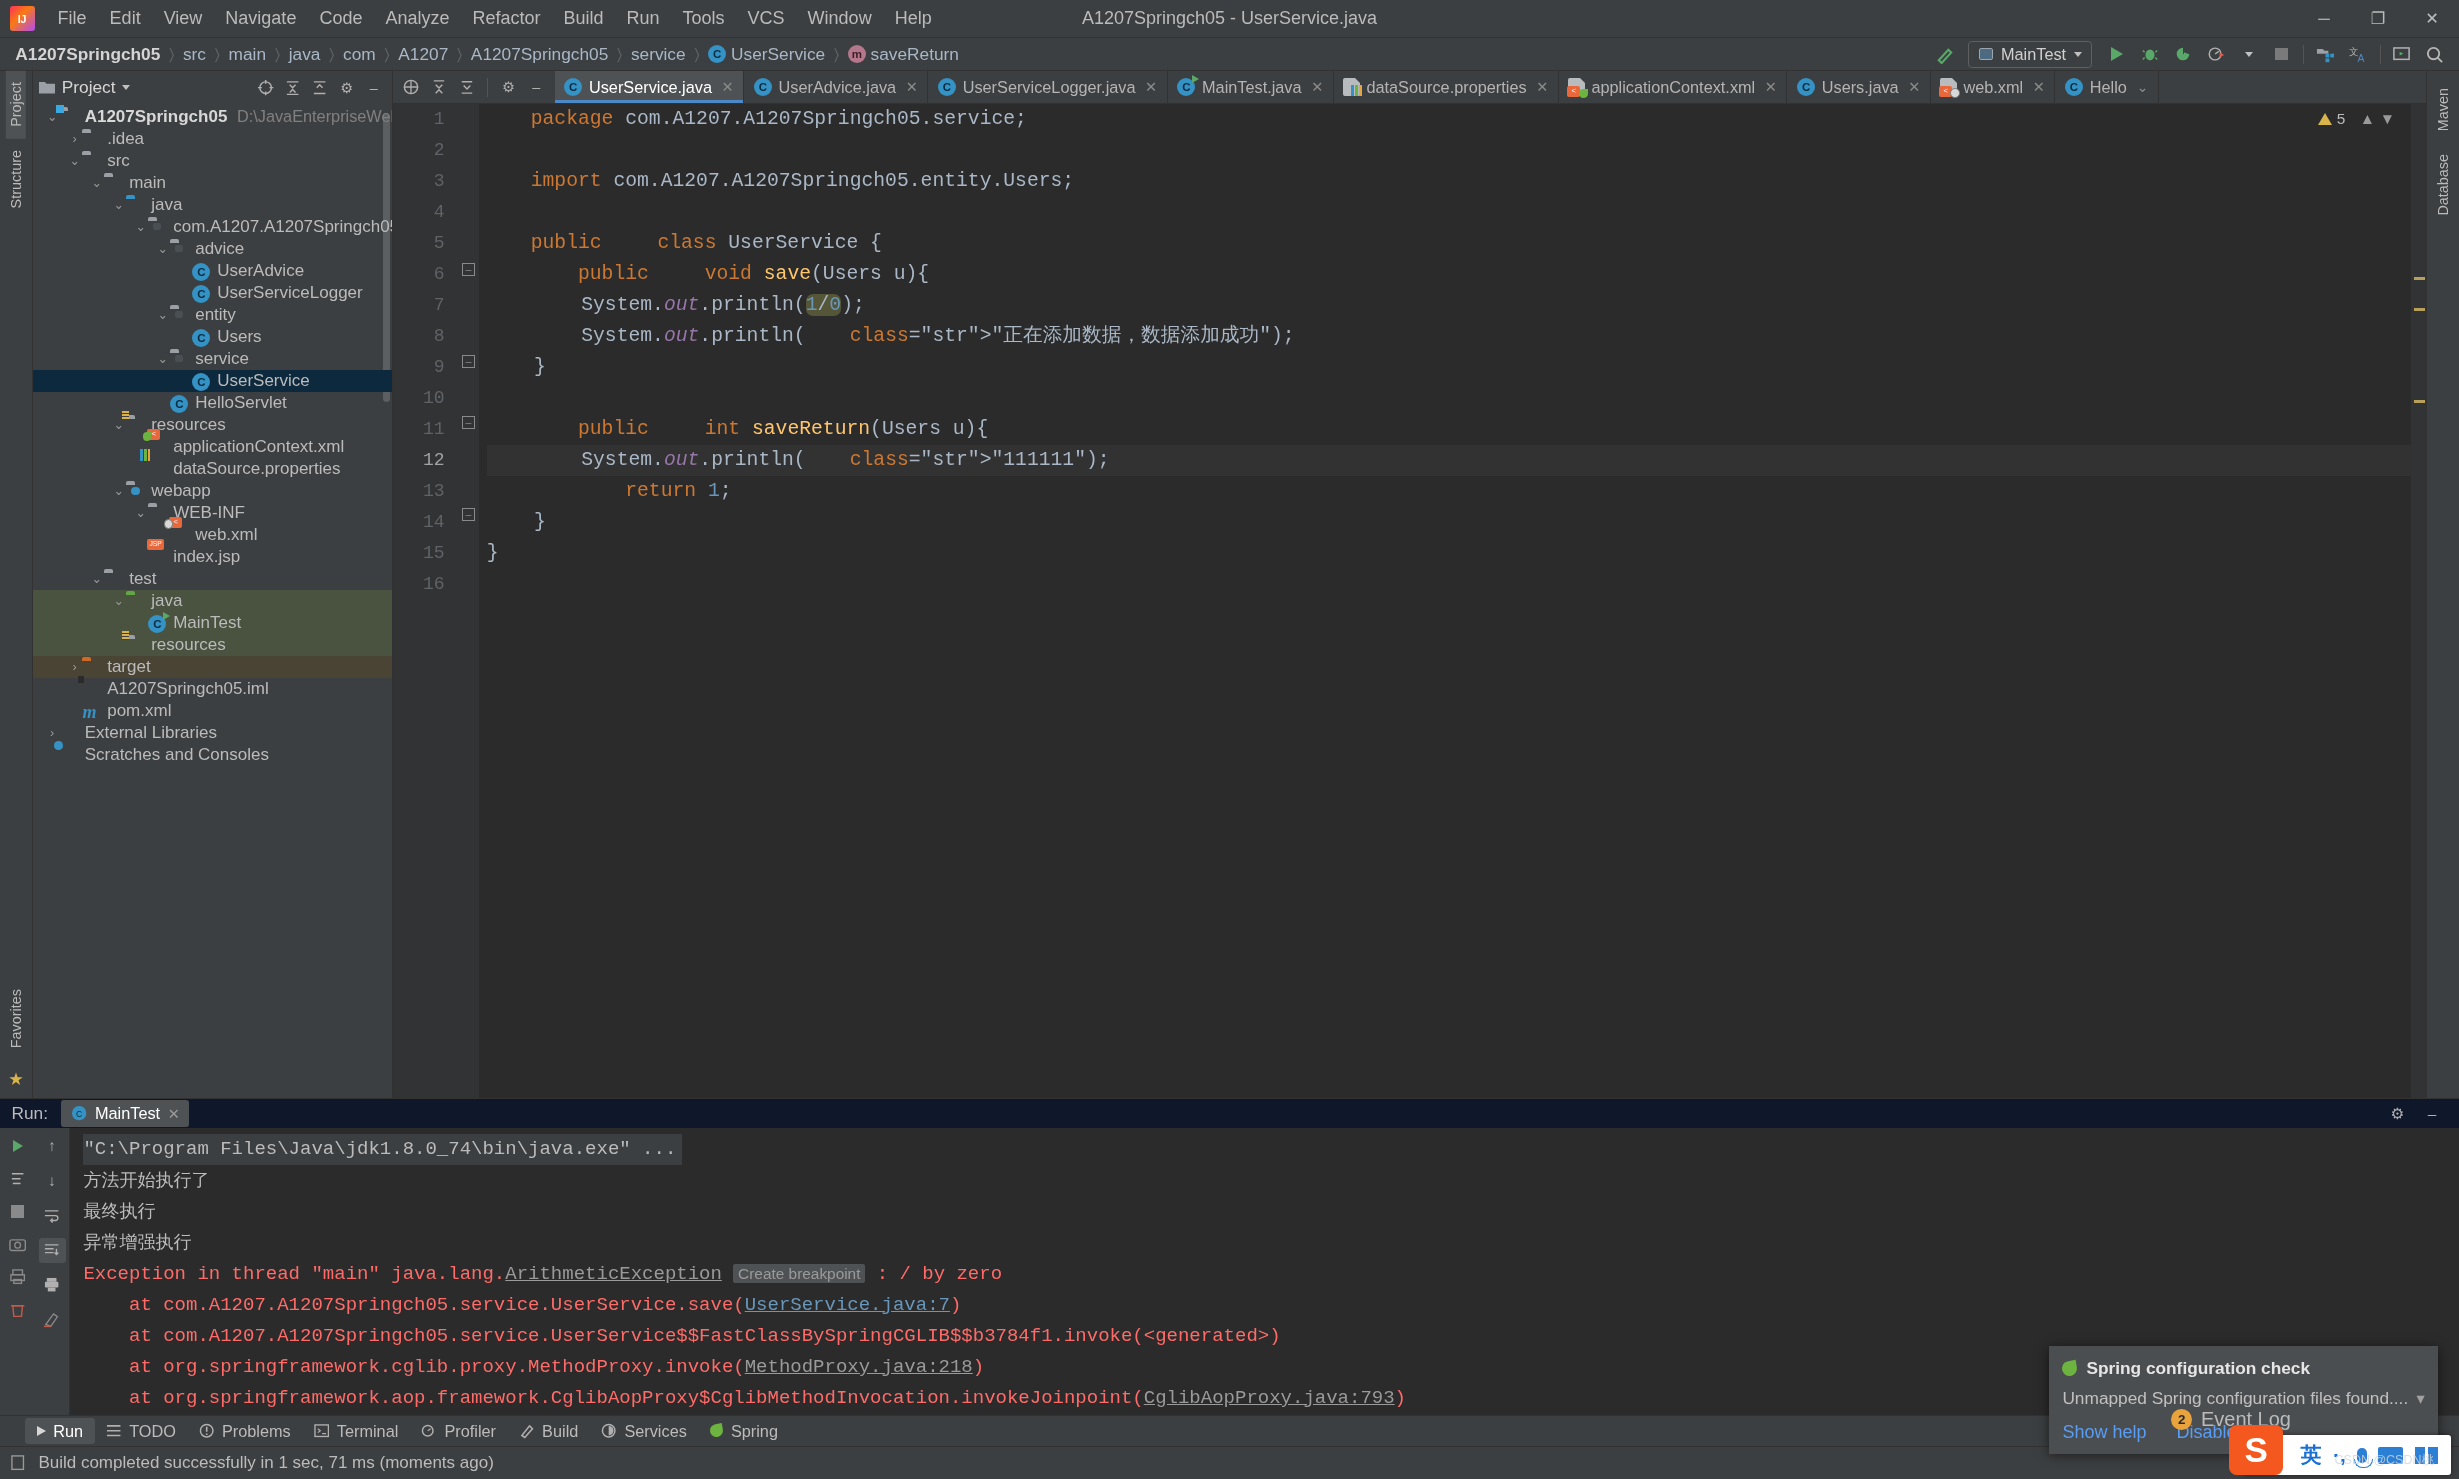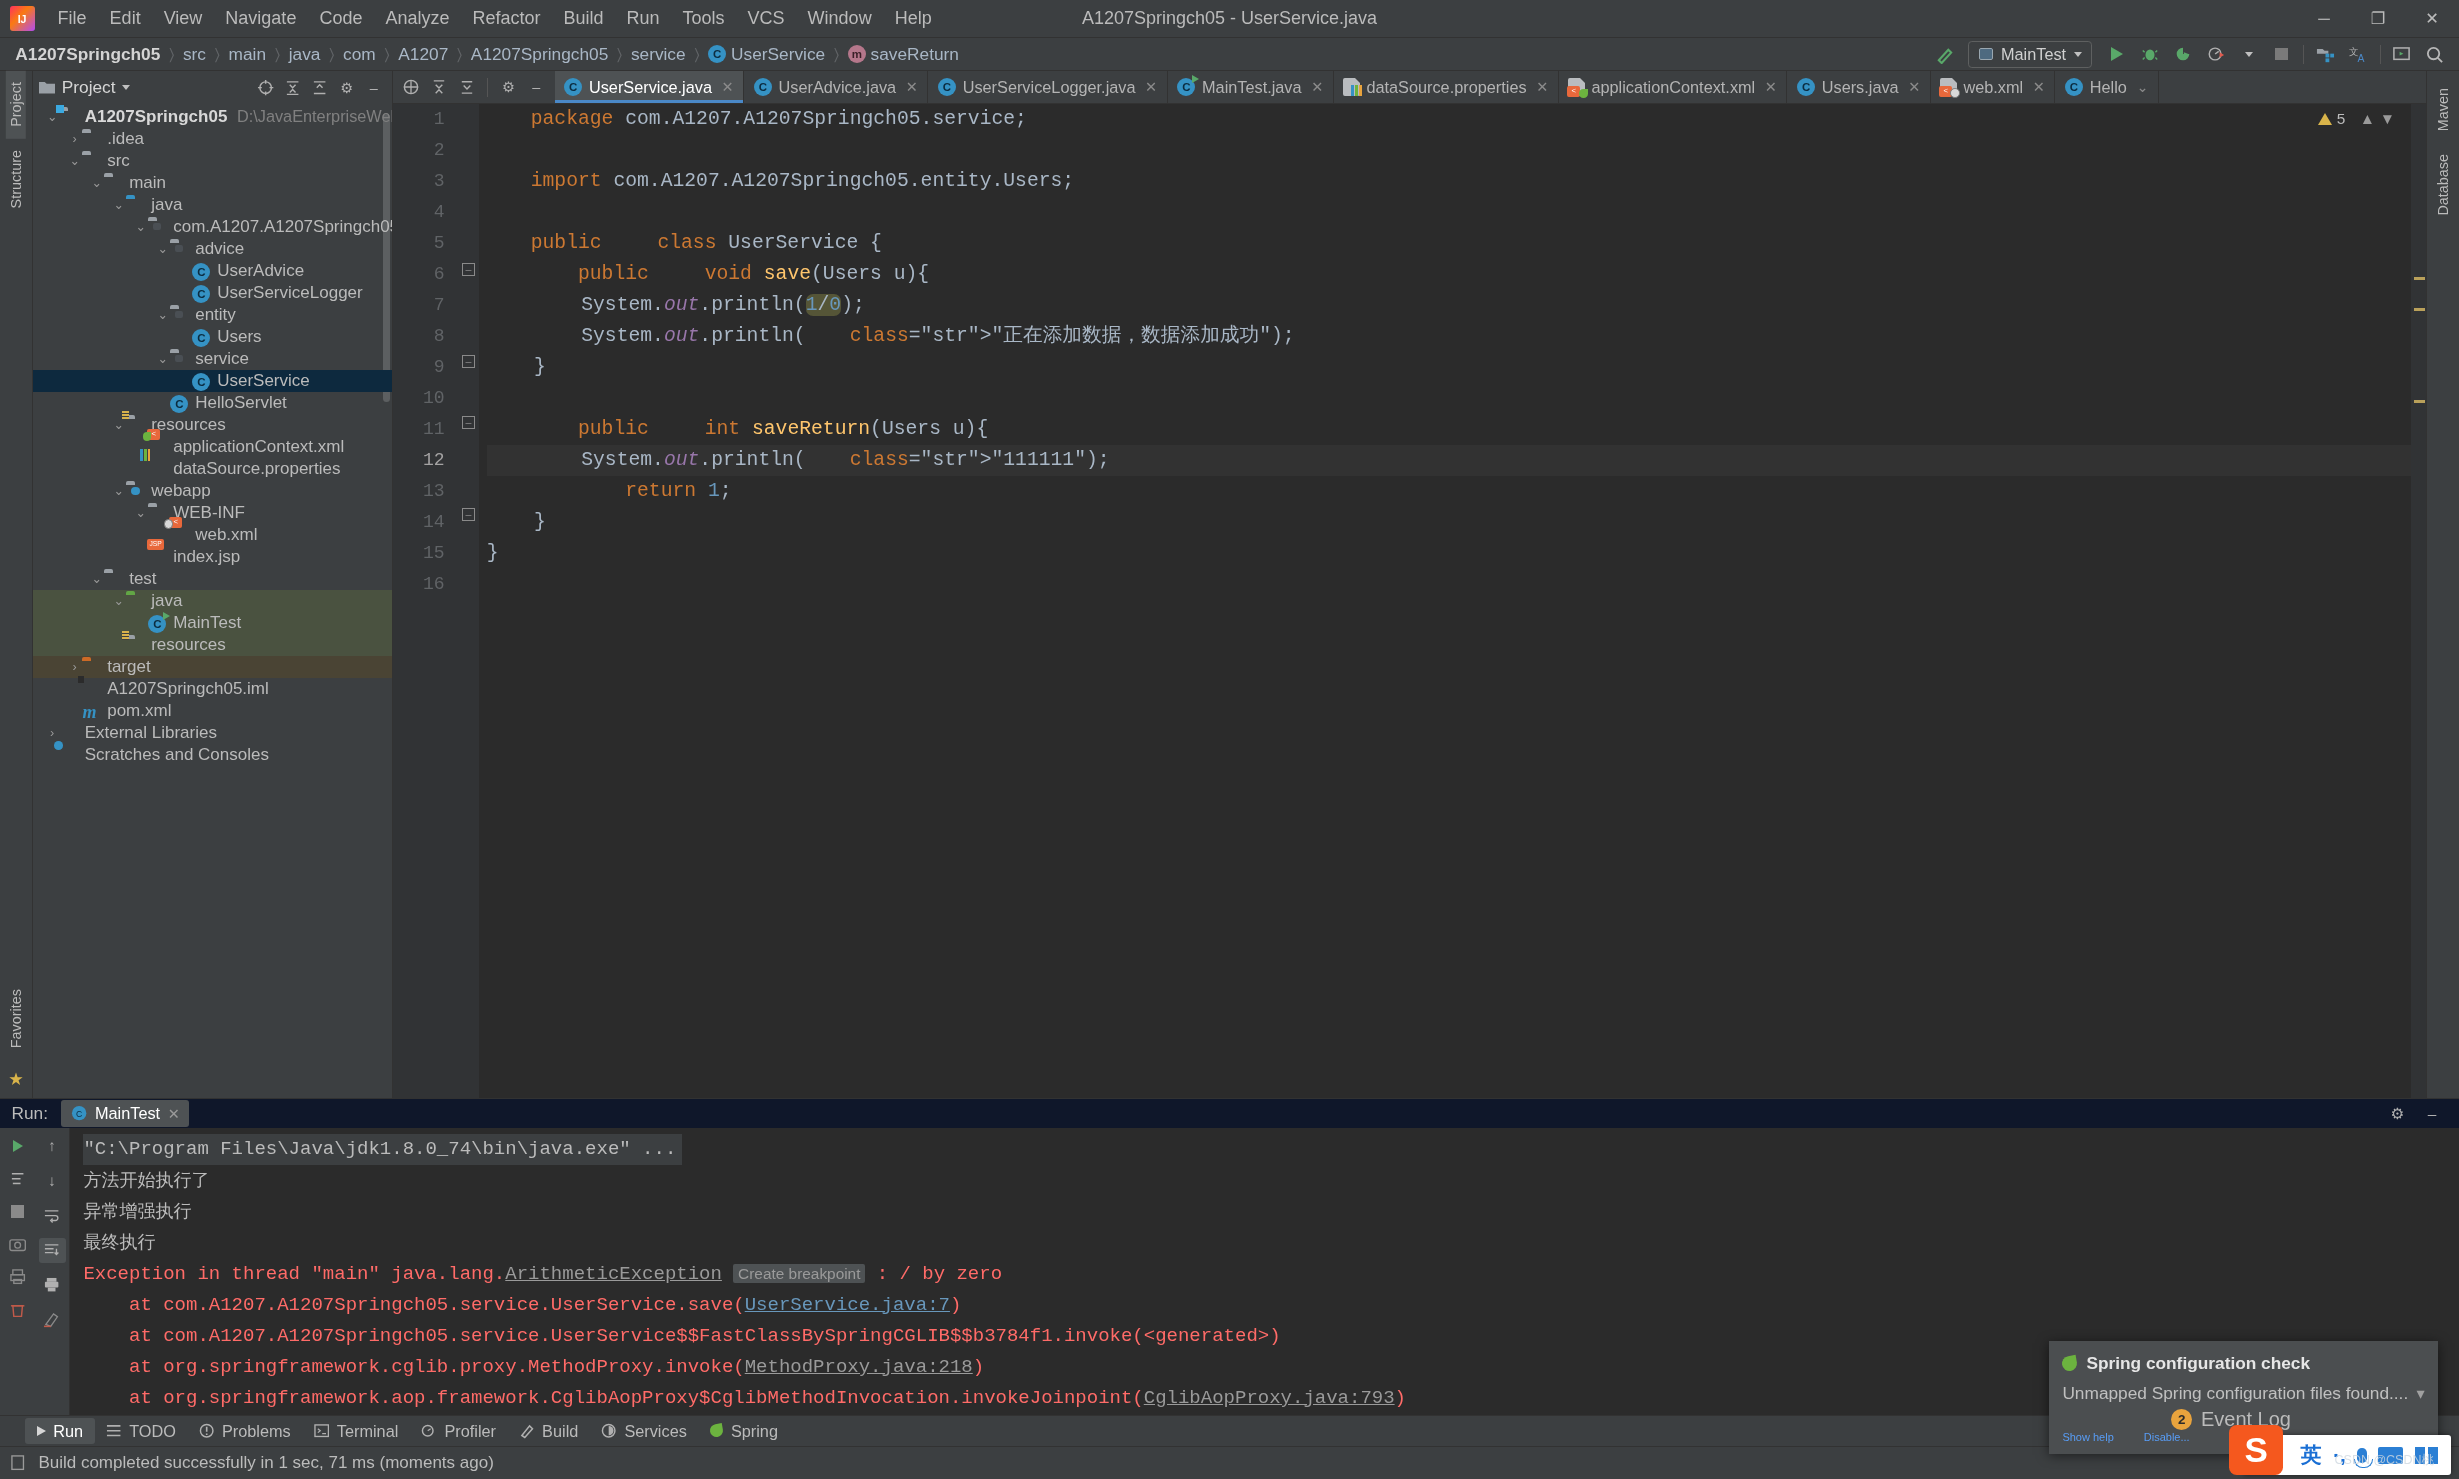--- a/index.html
+++ b/index.html
@@ -208,21 +208,21 @@
   .crb{background:#4e5254;color:#9a9a9a;font-size:15.4px;padding:1px 4.8px;border-radius:1.9px;font-family:"Liberation Sans",sans-serif;}
 
   
   .notif{
     position:absolute;right:21px;bottom:25px;width:389px;background:#4b4e50;
     box-shadow:0 1.9px 11.5px rgba(0,0,0,.55);padding:11.5px 13.4px 11.5px 13.4px;
   }
   .notif-title{display:flex;align-items:center;gap:8.6px;font-size:17.3px;font-weight:bold;color:#e6e6e6;}
   .leaf{width:15.4px;height:15.4px;background:#6cb33f;border-radius:50% 0 50% 50%;transform:rotate(-10deg);flex:none;}
   .notif-msg{font-size:17.3px;color:#c0c0c0;margin-top:8.6px;display:flex;align-items:center;}
-  .notif-links{margin-top:27px;display:flex;gap:30px;font-size:11px;}
+  .notif-links{margin-top:13px;display:flex;gap:30px;font-size:18px;}
   .notif-links a{color:#589df6;text-decoration:none;}
 
   
   .toolwin-bar{
     height:31px;background:#3c3f41;border-top:1px solid #323232;display:flex;align-items:center;
     padding-left:25px;gap:0;flex:none;
   }
   .twb{display:flex;align-items:center;gap:7.7px;font-size:16.3px;color:#bbbbbb;padding:3.8px 11.5px;border-radius:2.9px;}
   .twb.active{background:#4e5254;color:#fff;}
   .statusbar{
@@ -838,22 +838,22 @@
           <svg width="17.3" height="17.3" viewBox="0 0 18 18">
               <path d="M3 14 L11 3 L15 6 L8 16 Z" fill="none" stroke="#8a8a8a" stroke-width="1.4"></path>
               <path d="M1 16h7" stroke="#c05a4a" stroke-width="1.6"></path>
             </svg>
         </div>
       </div>
 
       <div class="console" id="console">
           <div class="cl"><span class="cl cmd">"C:\Program Files\Java\jdk1.8.0_74\bin\java.exe" ...</span></div>
           <div class="cl cn">方法开始执行了</div>
+          <div class="cl cn">最终执行</div>
           <div class="cl cn">异常增强执行</div>
-          <div class="cl cn">最终执行</div>
           <div class="cl err">Exception in thread "main" java.lang.<span class="glnk">ArithmeticException</span> <span class="crb">Create breakpoint</span><span> : / by zero</span></div>
           <div class="cl err">    at com.A1207.A1207Springch05.service.UserService.save(<span class="lnk">UserService.java:7</span>)</div>
           <div class="cl err">    at com.A1207.A1207Springch05.service.UserService$$FastClassBySpringCGLIB$$b3784f1.invoke(&lt;generated&gt;)</div>
           <div class="cl err">    at org.springframework.cglib.proxy.MethodProxy.invoke(<span class="glnk">MethodProxy.java:218</span>)</div>
           <div class="cl err">    at org.springframework.aop.framework.CglibAopProxy$CglibMethodInvocation.invokeJoinpoint(<span class="glnk">CglibAopProxy.java:793</span>)</div>
           <div class="cl err">    at org.springframework.aop.framework.ReflectiveMethodInvocation.proceed(<span class="glnk">ReflectiveMethodInvocation.java:163</span>)</div>
         </div>
     </div>
 
     <div class="notif">

